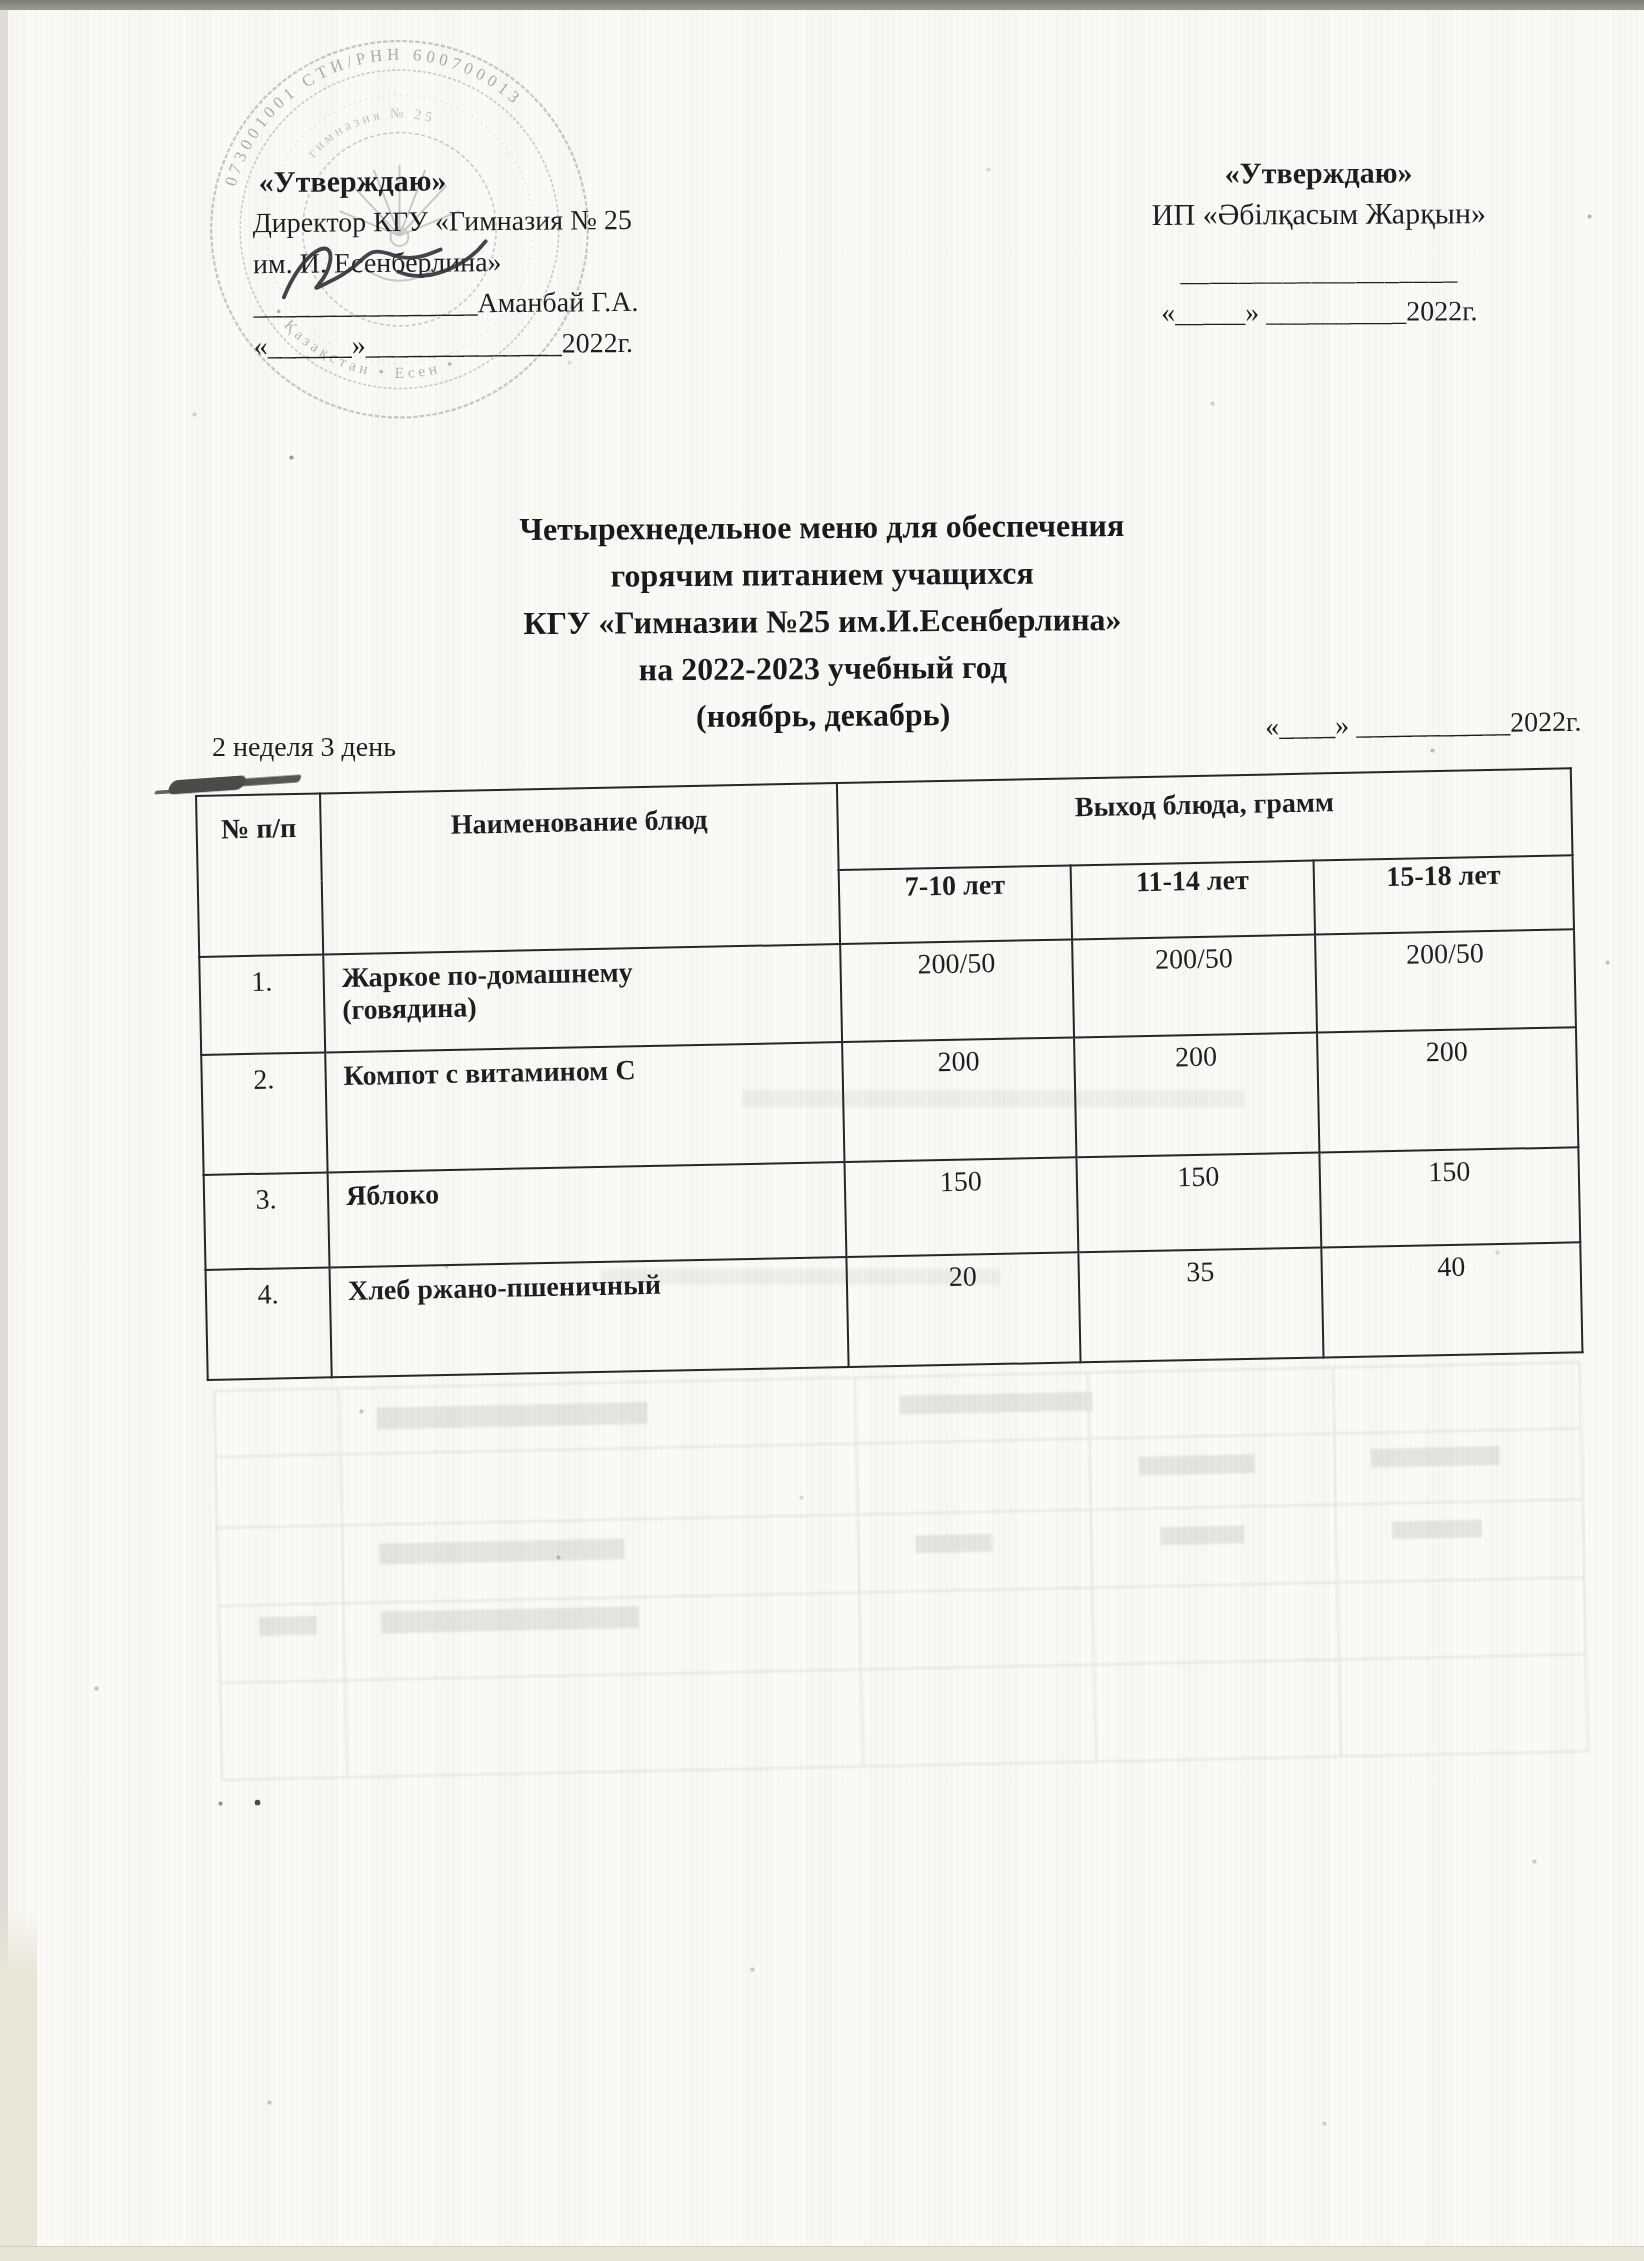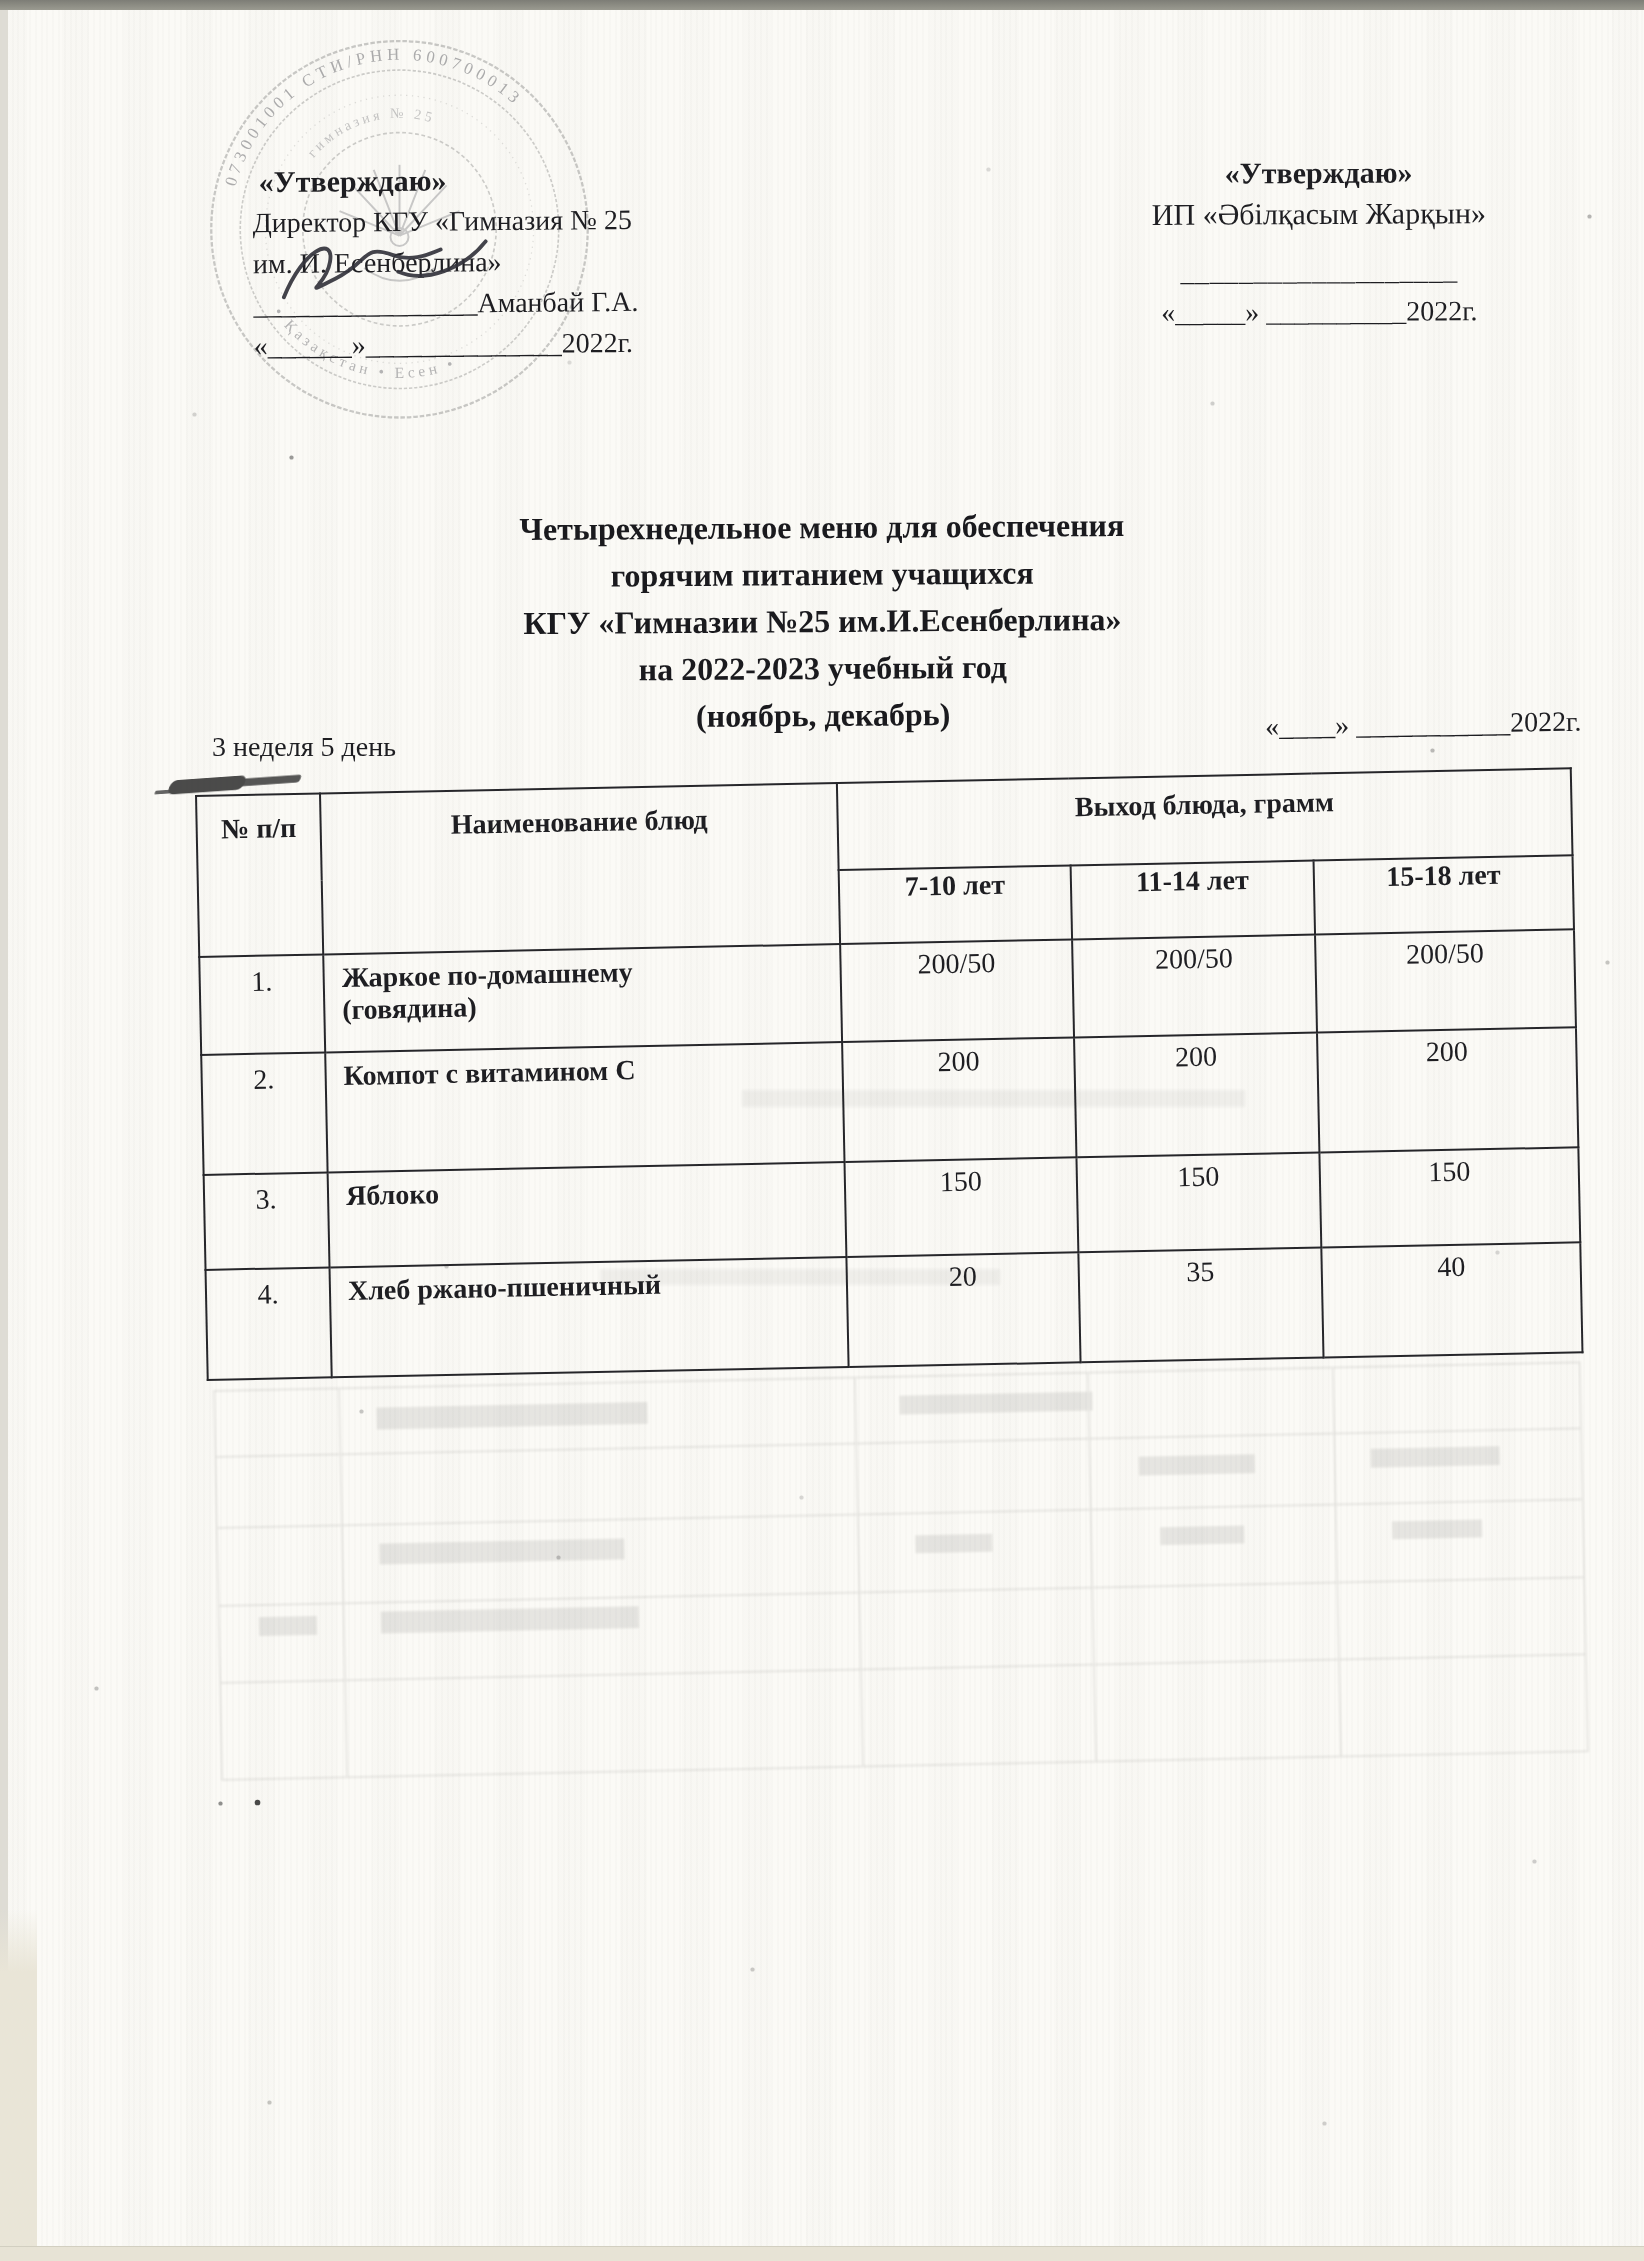--- a/index.html
+++ b/index.html
@@ -144,21 +144,21 @@
   </div>
 
   <div class="abs doc-title">
     <div>Четырехнедельное меню для обеспечения</div>
     <div>горячим питанием учащихся</div>
     <div>КГУ «Гимназии №25 им.И.Есенберлина»</div>
     <div>на 2022-2023 учебный год</div>
     <div>(ноябрь, декабрь)</div>
   </div>
 
-  <div class="abs week">3 неделя 5 день</div>
+  <div class="abs week">2 неделя 3 день</div>
   <div class="abs date-mid">«____» ___________2022г.</div>
   <div class="abs smudge"></div>
 
   <div class="abs table-wrap">
     <table class="menu">
       <colgroup>
         <col style="width:124px">
           <col style="width:517px">
           <col style="width:232px">
         <col style="width:243px">

